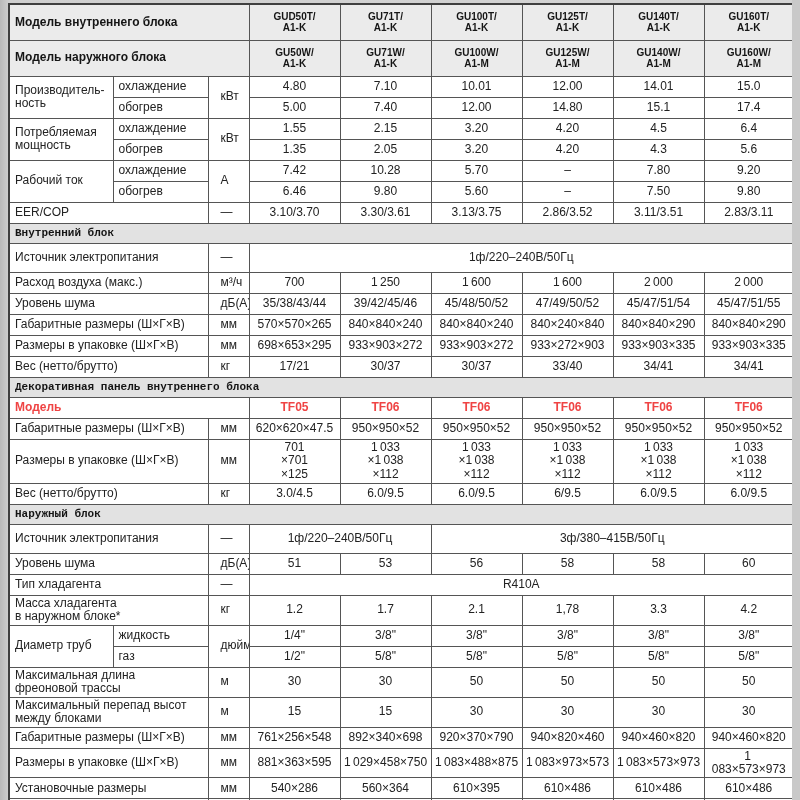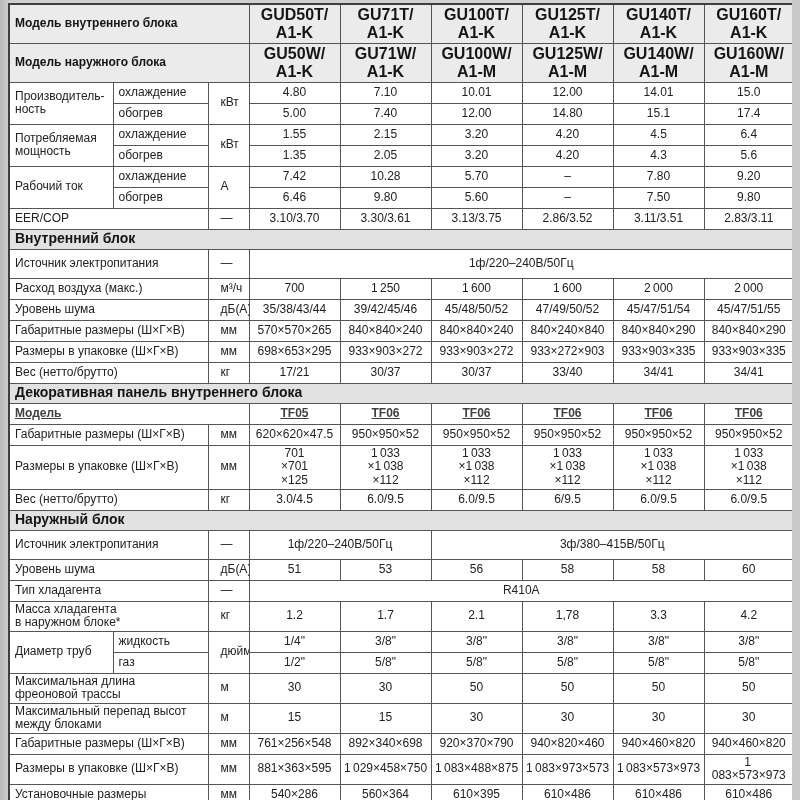--- a/index.html
+++ b/index.html
@@ -24,25 +24,25 @@
     padding:1px 3px;
     white-space:pre-line;
     overflow:hidden;
     vertical-align:middle;
   }
   td.lbl{text-align:left;padding-left:5px;}
   td.unit{text-align:left;padding-left:12px;}
   td.data{text-align:center;}
   td.b{font-weight:bold;color:#111111;}
   tr.r-model td{background:#ebebeb;font-weight:bold;color:#151515;}
-  tr.r-model td.data{font-size:16px;}
-  tr.r-model2 td{font-weight:bold;color:#404040;text-decoration:underline;}
+  tr.r-model td.data{font-size:10px;}
+  tr.r-model2 td{font-weight:bold;color:#ef4444;}
   td.sec{
     background:#e2e2e2;font-weight:bold;color:#151515;
-    text-align:left;padding-left:5px;font-size:14px;
+    text-align:left;padding-left:5px;font-size:11px;font-family:Liberation Mono, monospace;
   }
   tr.h-model{height:36px;}
   tr.h-sec{height:20px;}
   tr.h-tall{height:29px;}
   tr.h-row{height:21px;}
   tr.h-row2{height:30px;}
   tr.h-row3{height:44px;}
 </style>
 </head>
 <body>

